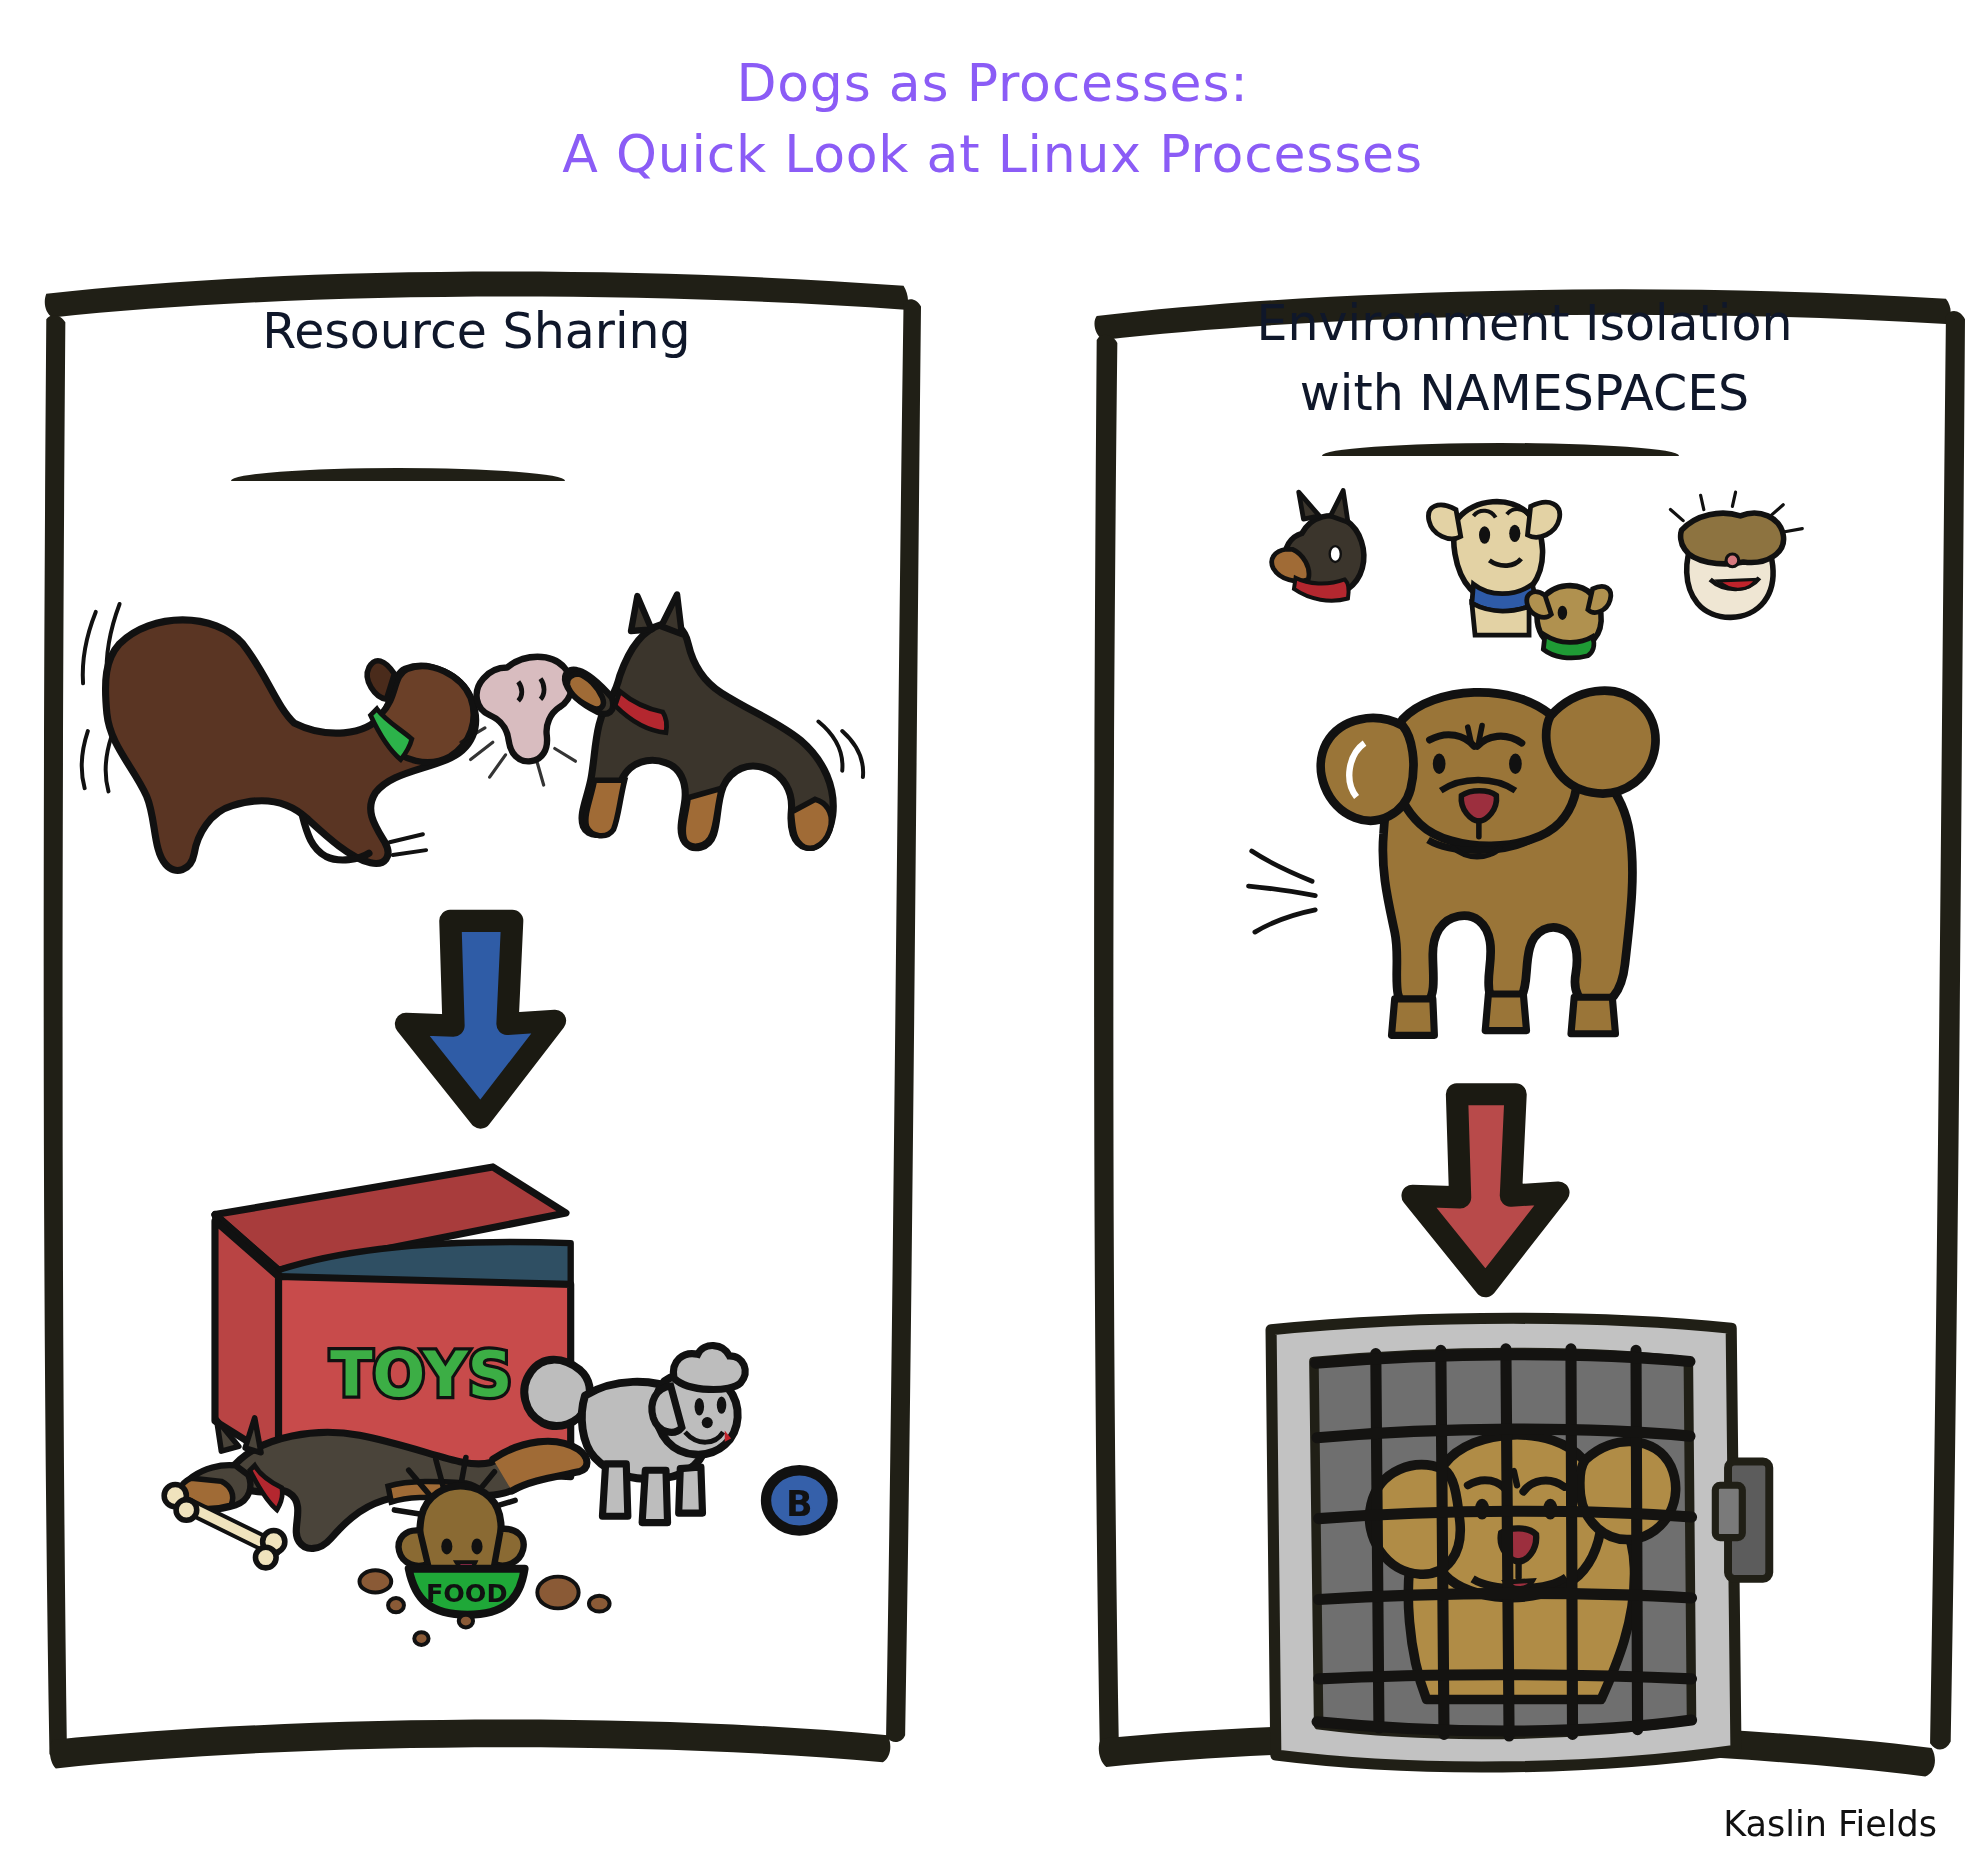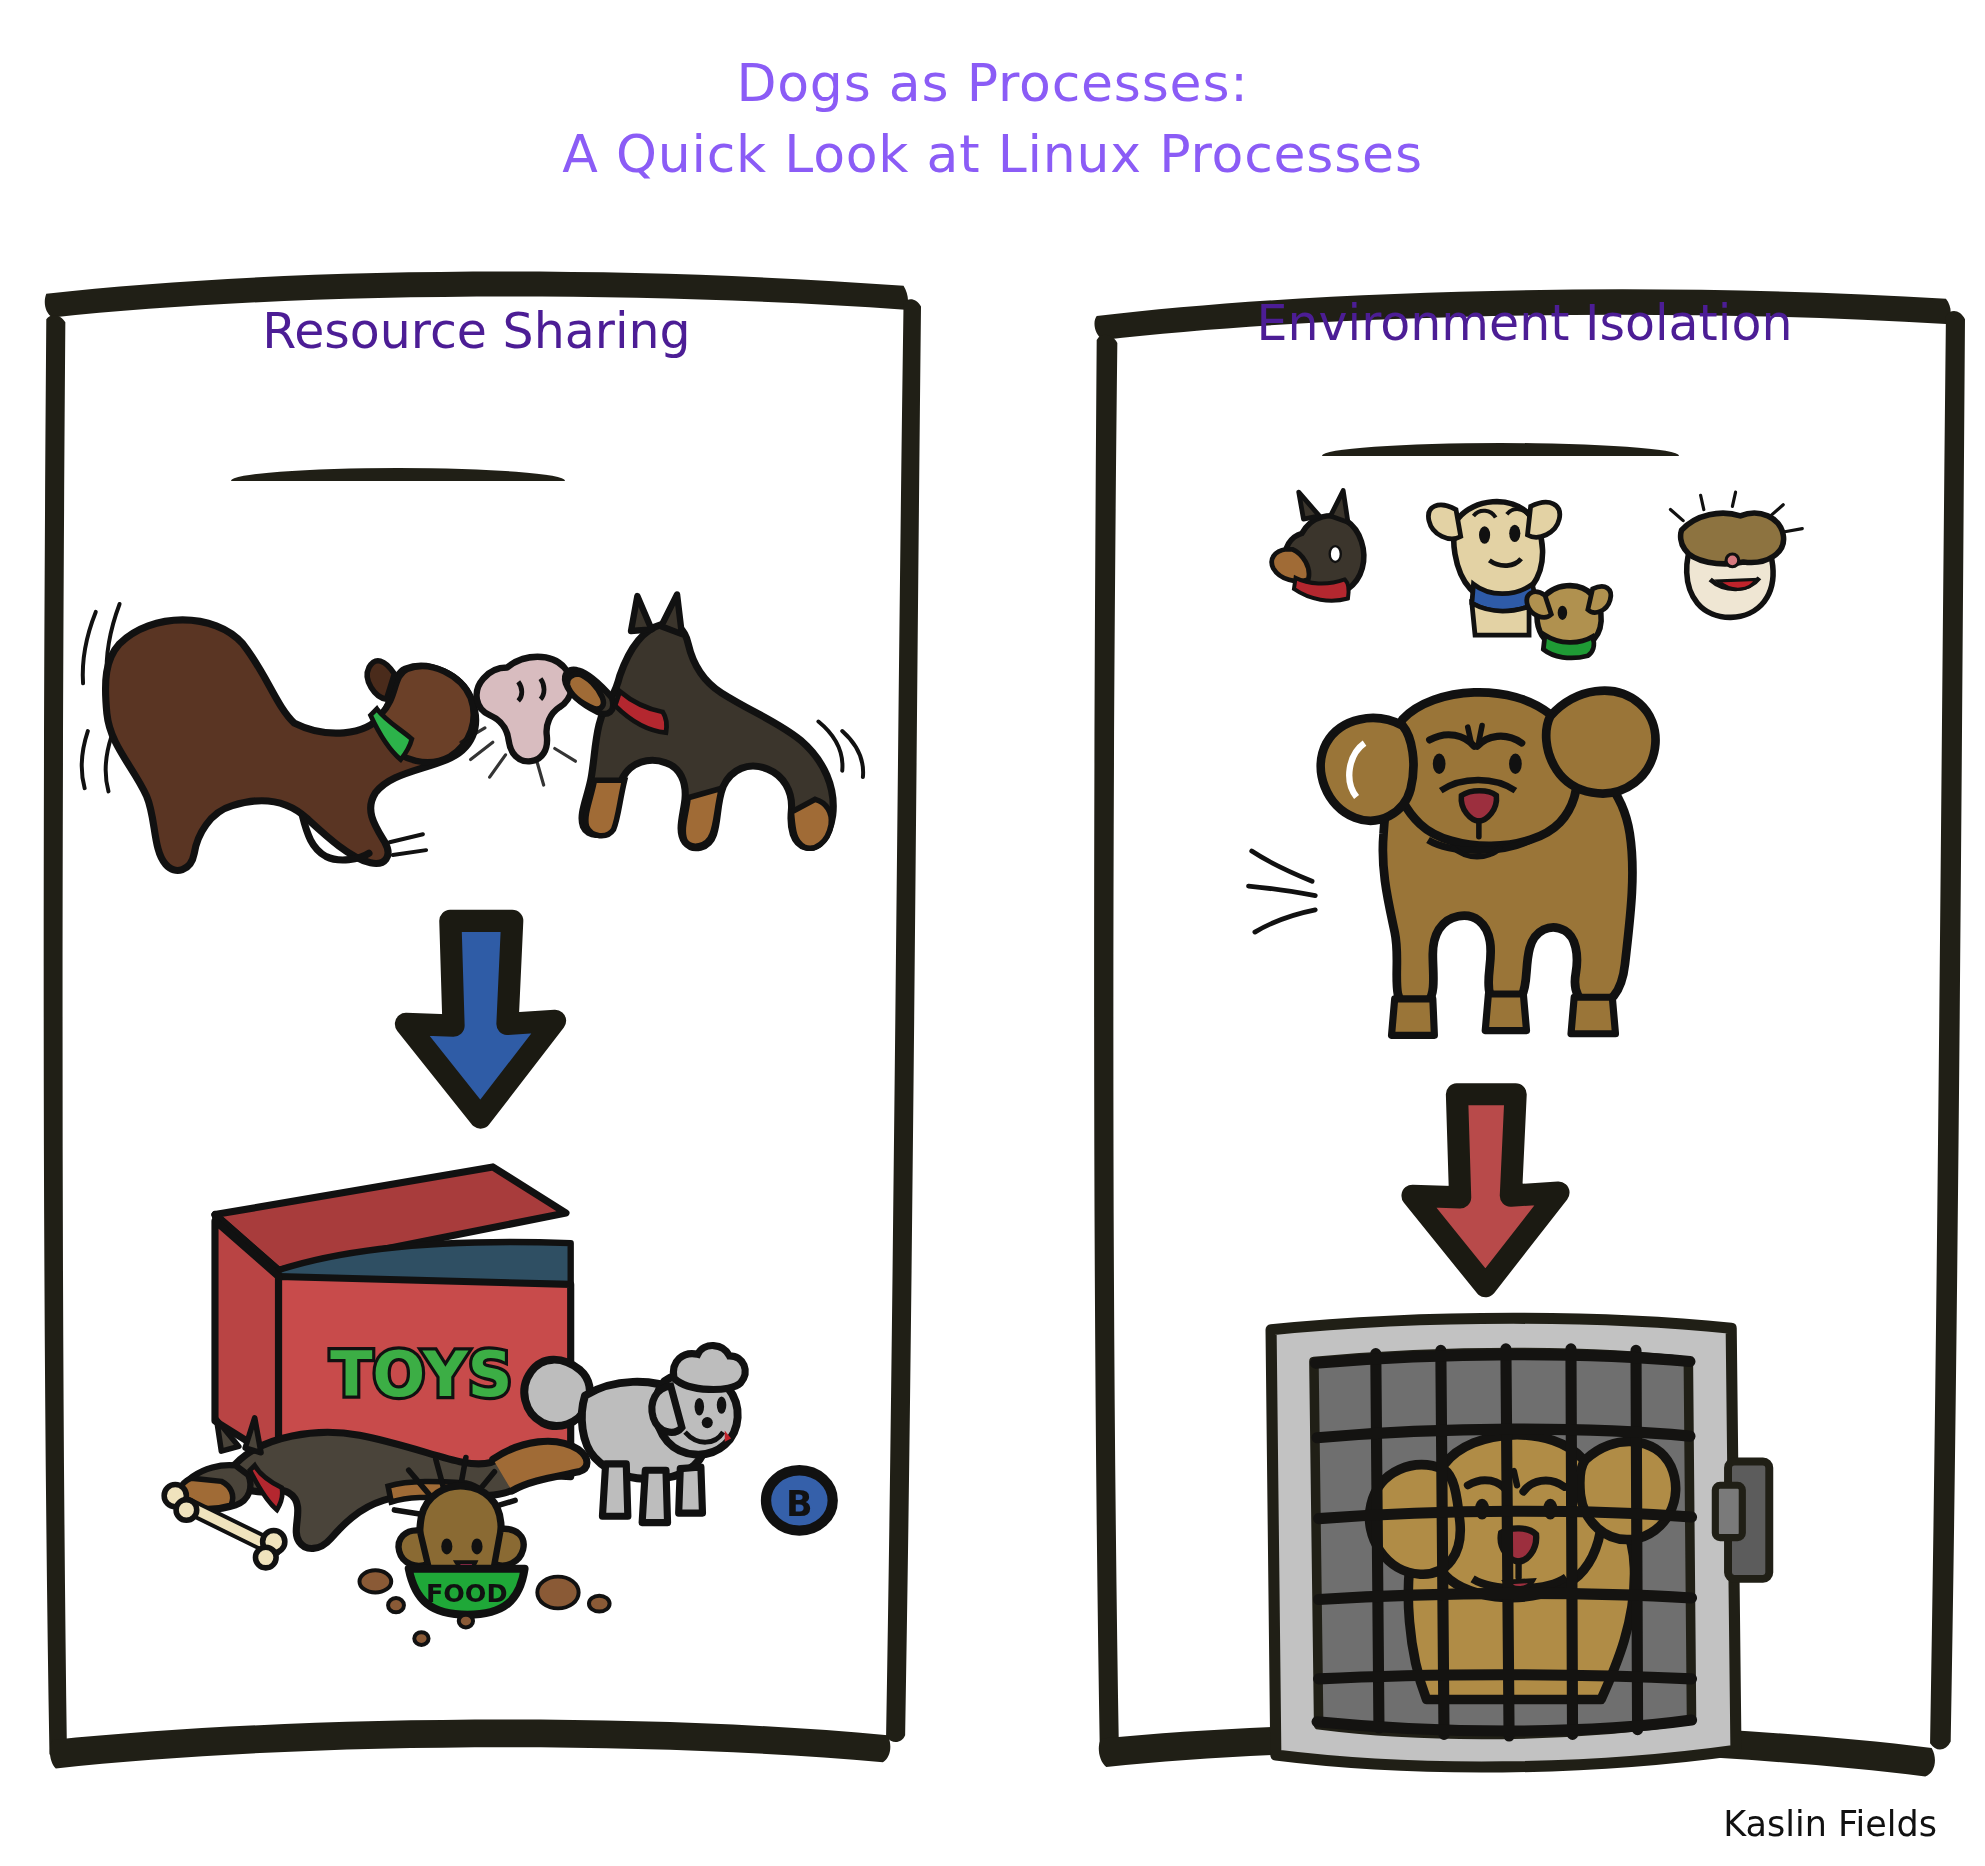--- a/index.html
+++ b/index.html
@@ -8,21 +8,21 @@
 
   
   #title-block{position:absolute;left:0;top:48px;width:1985px;text-align:center;}
   .title-line{color:#8b5cf6;letter-spacing:0.8px;}
   #title-line1{font-size:52px;line-height:71px;}
   #title-line2{font-size:52px;line-height:71px;}
 
   
   .panel{position:absolute;}
   .panel-frame{position:absolute;inset:0;}
-  .panel-heading{position:absolute;left:0;width:100%;text-align:center;color:#4c1d95;}
+  .panel-heading{position:absolute;left:0;width:100%;text-align:center;color:#0f172a;}
   .ph-line{font-size:49px;line-height:70px;display:block;}
   .heading-rule{position:absolute;height:12.7px;background:#201f16;
                 border-radius:50%/100% 100% 0 0;}
 
   #panel-left{left:32px;top:262px;width:889px;height:1533px;}
   #panel-right{left:1084px;top:278px;width:881px;height:1517px;}
 
   
   .art{position:absolute;}
   svg{display:block;overflow:visible;}
@@ -279,20 +279,21 @@
     <path d="M16 78 C 12 600, 10 1280, 20 1860 C 28 1870, 40 1868, 44 1856
              C 34 1280, 36 600, 42 82 C 36 70, 22 68, 16 78 Z" fill="#201f16"></path>
     <path d="M1086 48 C 1080 600, 1076 1280, 1066 1846 C 1074 1858, 1086 1856, 1092 1844
              C 1102 1280, 1106 600, 1110 52 C 1104 40, 1092 38, 1086 48 Z" fill="#201f16"></path>
     <path d="M22 1840 C 320 1812, 740 1812, 1068 1852 C 1076 1866, 1072 1884, 1060 1888
              C 740 1848, 320 1846, 28 1876 C 18 1868, 16 1848, 22 1840 Z" fill="#201f16"></path>
   </svg>
 
   <div class="panel-heading" style="top:11px;">
     <span class="ph-line">Environment Isolation</span>
+    <span class="ph-line"><span>with </span><span class="caps">NAMESPACES</span></span>
   </div>
   <div class="heading-rule" style="left:238px;top:165px;width:357px;"></div>
 
   <svg class="art" style="left:175px;top:206px;" width="556" height="175" viewBox="0 0 700 220">
 
     <g>
       <path d="M54 62 C 66 40, 92 34, 110 46 C 128 58, 136 84, 130 106
                C 124 128, 104 142, 82 140 C 58 138, 38 120, 34 98
                C 30 80, 40 66, 54 62 Z" fill="#3b352c" stroke="#111" stroke-width="7"></path>
       <path d="M56 44 L 50 10 L 76 40 Z" fill="#3b352c" stroke="#111" stroke-width="6" stroke-linejoin="round"></path>

